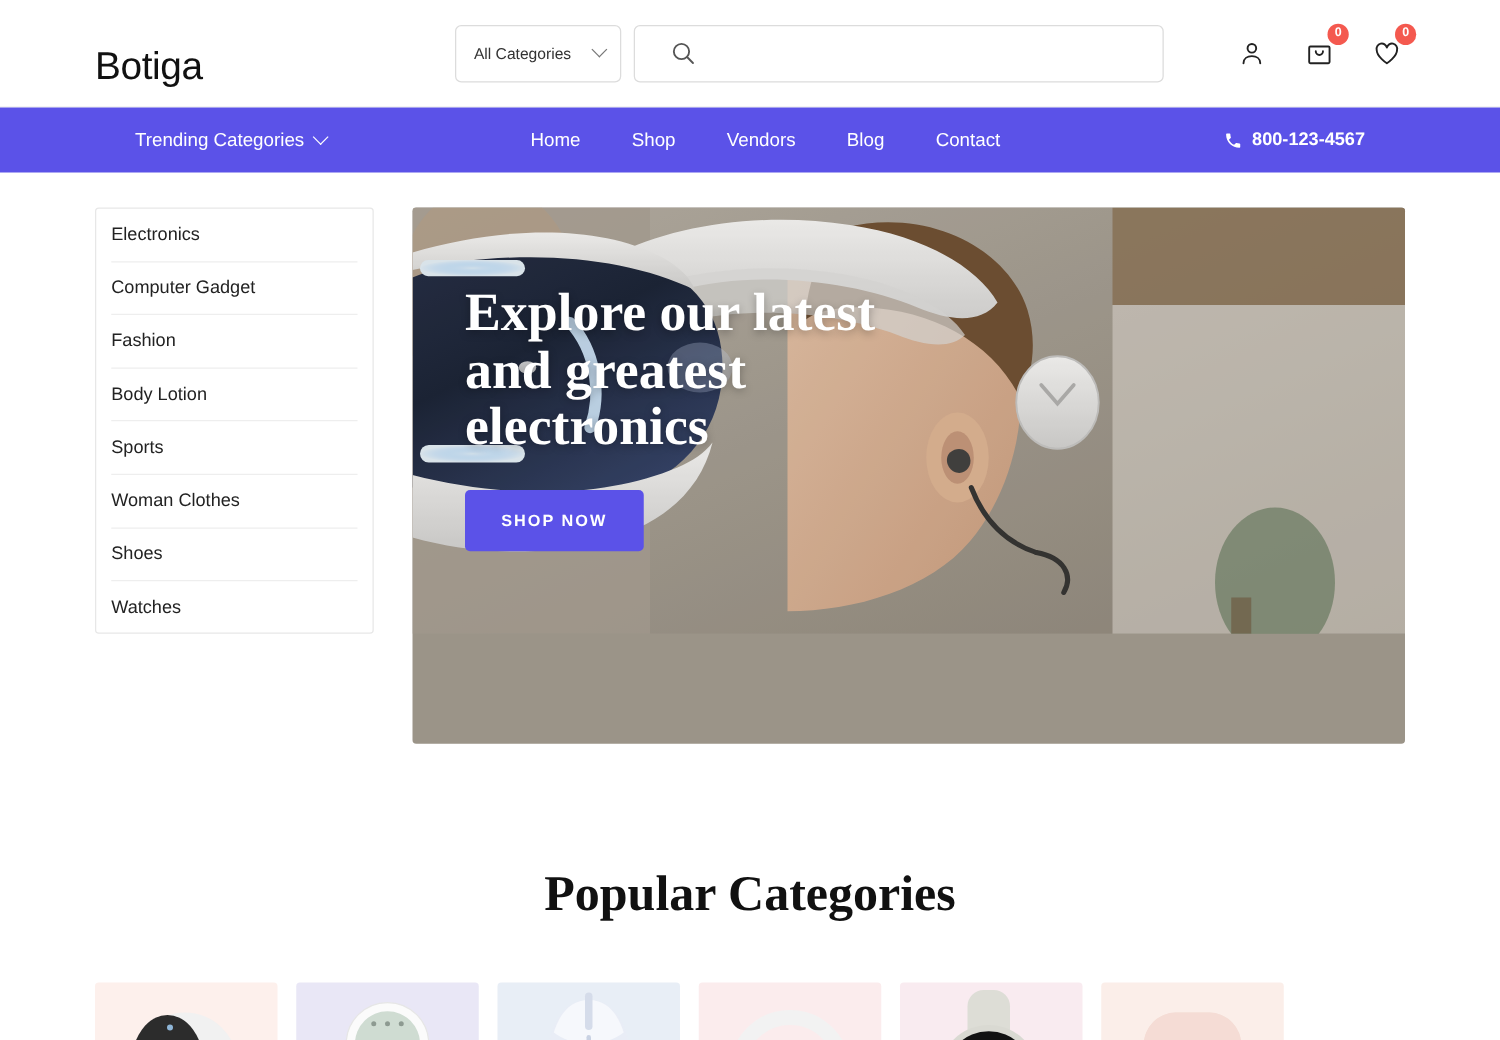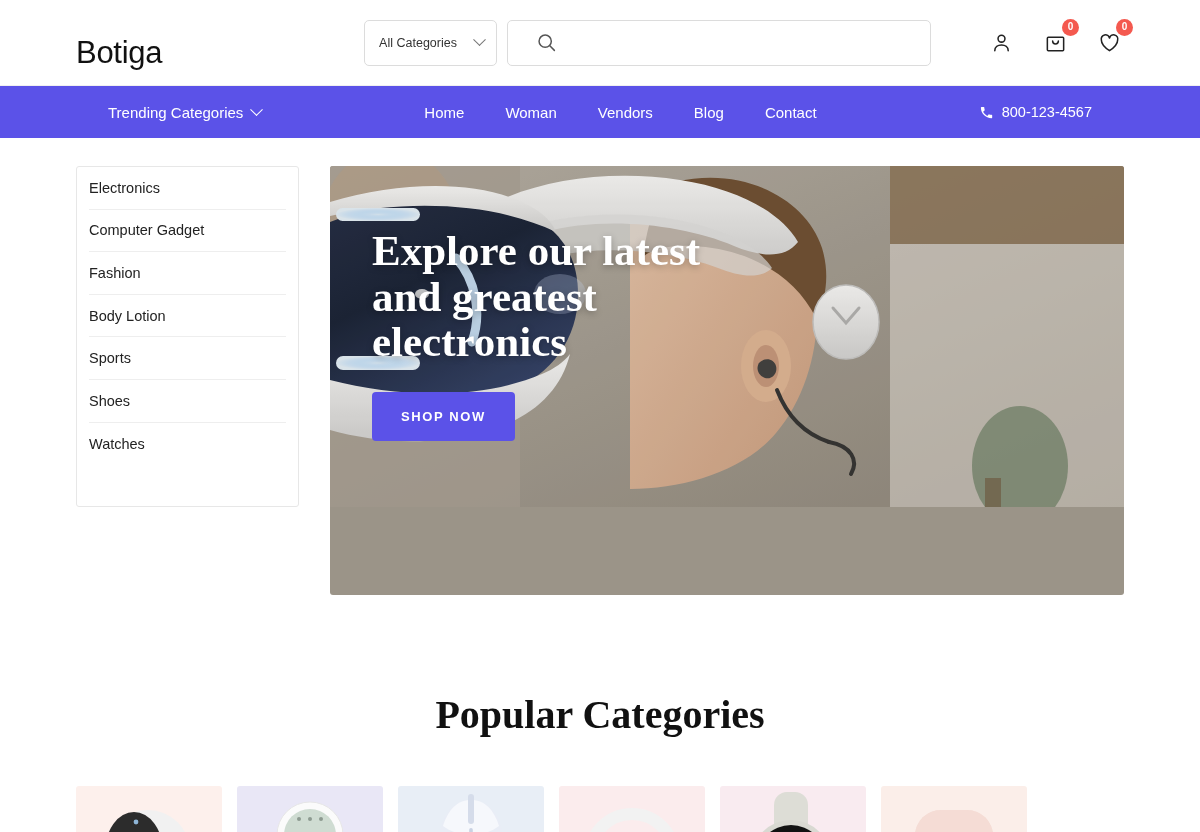--- a/index.html
+++ b/index.html
@@ -131,21 +131,21 @@
     margin-left: 163px;
   }
   .navlinks a {
     color: #fff; text-decoration: none;
     font-size: 15px; font-weight: 500;
     white-space: nowrap;
   }
   .phone {
     margin-left: auto;
     display: flex; align-items: center; gap: 8px;
-    font-size: 14.5px; font-weight: 400;
+    font-size: 14.5px; font-weight: 700;
     white-space: nowrap;
     cursor: pointer;
   }
 
   
   .main { padding: 0 76px; }
   .hero-row {
     display: flex;
     gap: 31px;
     padding-top: 28px;
@@ -277,21 +277,21 @@
   </div>
 </div>
 
 <div class="navbar">
   <div class="trending">
     <span>Trending Categories</span>
     <span class="chev-w"></span>
   </div>
   <div class="navlinks">
     <a href="#">Home</a>
-    <a href="#">Woman</a>
+    <a href="#">Shop</a>
     <a href="#">Vendors</a>
     <a href="#">Blog</a>
     <a href="#">Contact</a>
   </div>
   <div class="phone">
     <svg width="15" height="15" viewBox="0 0 24 24" fill="#fff">
       <path d="M6.6 10.8c1.4 2.8 3.8 5.1 6.6 6.6l2.2-2.2c.3-.3.7-.4 1-.2 1.2.4 2.4.6 3.7.6.6 0 1 .4 1 1V20c0 .6-.4 1-1 1C10.6 21 3 13.4 3 4c0-.6.4-1 1-1h3.5c.6 0 1 .4 1 1 0 1.3.2 2.5.6 3.7.1.3 0 .7-.2 1l-2.3 2.1z"></path>
     </svg>
     <span>800-123-4567</span>
   </div>
@@ -299,20 +299,21 @@
 
 <div class="main">
   <div class="hero-row">
 
     <div class="sidebar">
       <div class="sb-item">Electronics</div>
       <div class="sb-item">Computer Gadget</div>
       <div class="sb-item">Fashion</div>
       <div class="sb-item">Body Lotion</div>
       <div class="sb-item">Sports</div>
+      <div class="sb-item">Woman Clothes</div>
       <div class="sb-item">Shoes</div>
       <div class="sb-item">Watches</div>
     </div>
 
     <div class="hero">
       <svg class="hero-bg" viewBox="0 0 794 341" preserveAspectRatio="xMidYMid slice">
         <defs>
           <linearGradient id="wallg" x1="0" y1="0" x2="1" y2="1">
             <stop offset="0%" stop-color="#b7b0a6"></stop>
               <stop offset="45%" stop-color="#a39c91"></stop>

